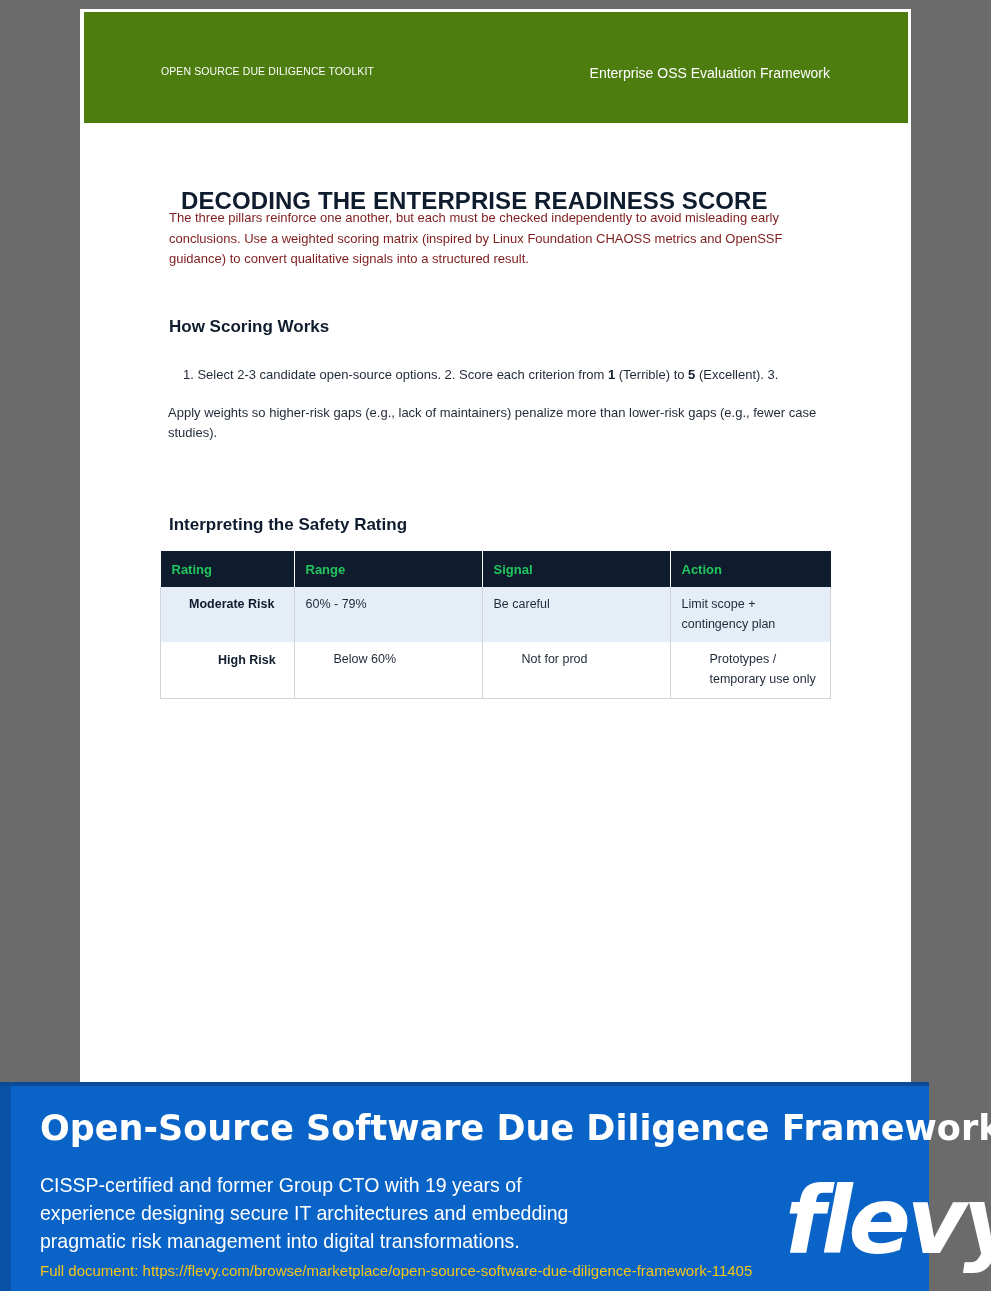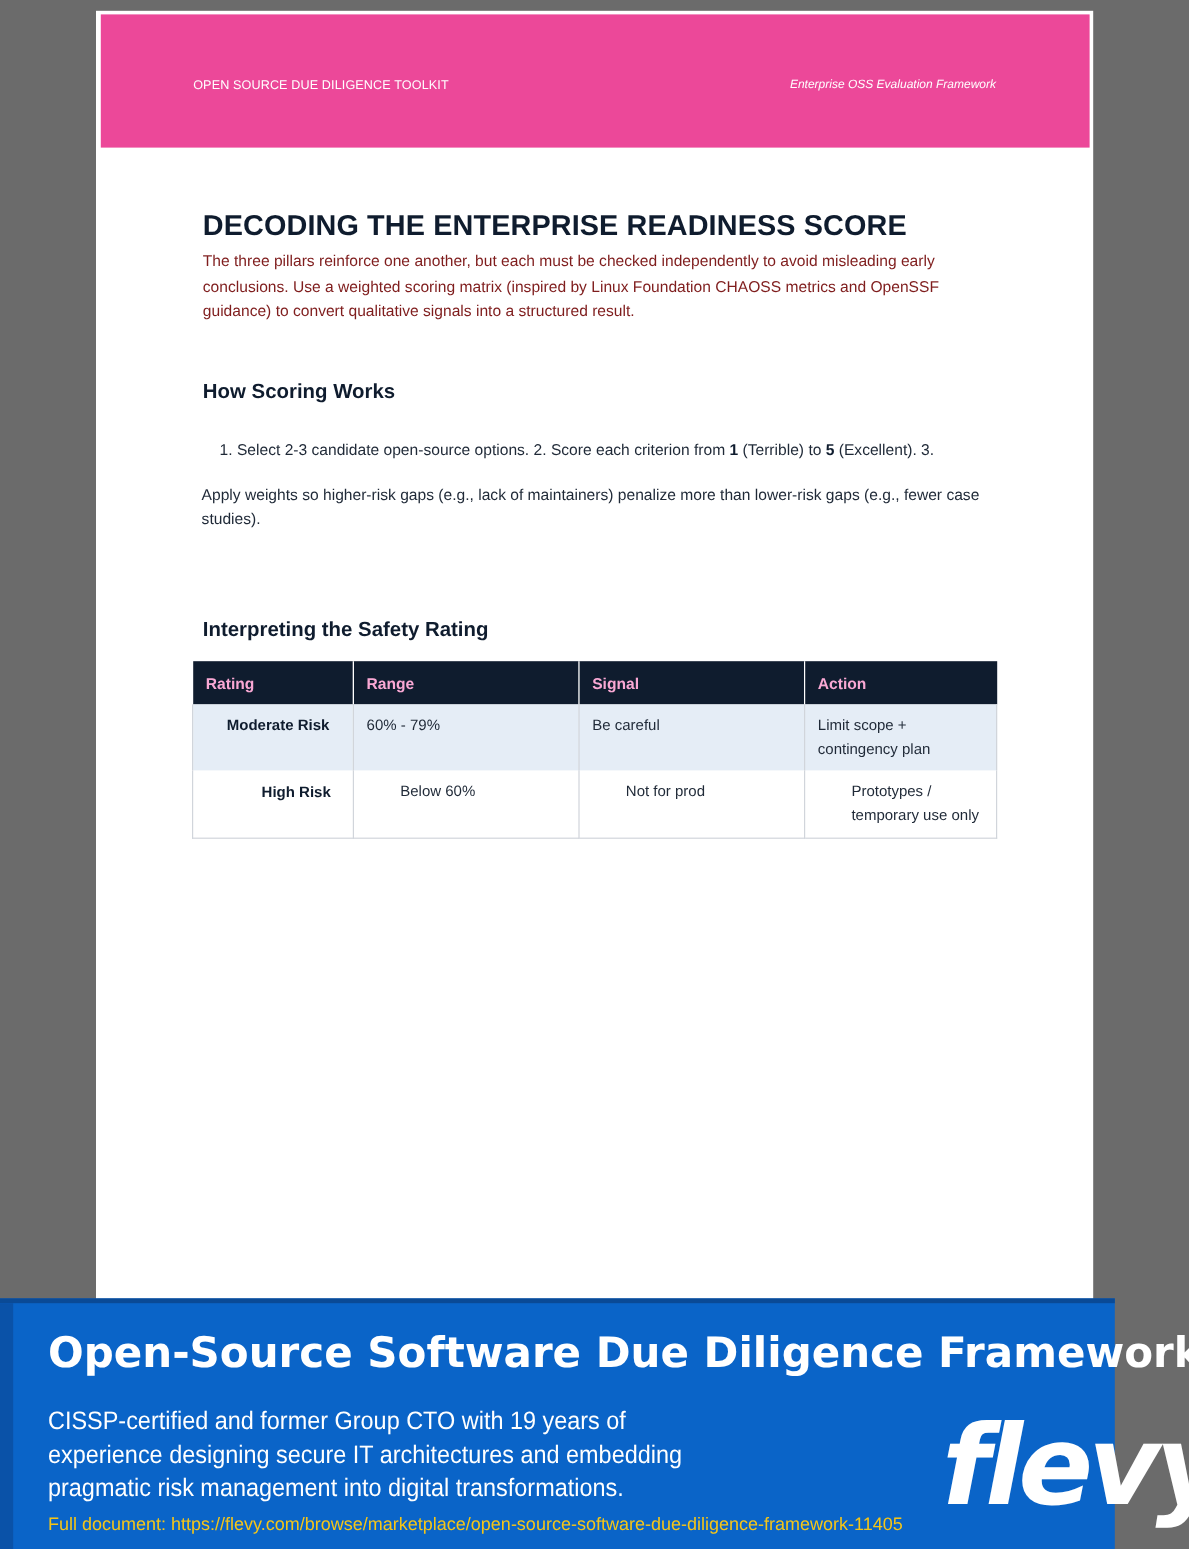--- a/index.html
+++ b/index.html
@@ -8,29 +8,29 @@
       background: #6b6b6b;
       font-family: "Liberation Sans", sans-serif;
       color: #111827;
     }
     .page {
       position: absolute; left: 80px; top: 9px; width: 831px; height: 1080px;
       background: #ffffff;
     }
     .page-header {
       position: absolute; left: 4px; top: 3px; width: 824px; height: 111px;
-      background: #ec4899;
+      background: #4d7c0f;
       color: #ffffff;
       font-size: 10.5px;
     }
     .hdr-left { position: absolute; left: 77px; top: 53px; letter-spacing: 0.1px; }
-    .hdr-right { position: absolute; right: 78px; top: 53px; font-size: 10px; font-style: italic; }
+    .hdr-right { position: absolute; right: 78px; top: 53px; font-size: 14px; }
     .title {
       position: absolute; left: 89px; top: 166px;
-      font-size: 24px; font-weight: bold; color: #0f1c2e; margin: 0;
+      font-size: 24px; font-weight: bold; color: #0f1c2e; margin: 12px;
       letter-spacing: 0.1px;
     }
     .intro {
       position: absolute; left: 89px; top: 199px; width: 672px;
       font-size: 13px; line-height: 20.5px; color: #7f1d1d; margin: 0;
     }
     .h2 {
       position: absolute; left: 89px; font-size: 17px; font-weight: bold; color: #0f1c2e; margin: 0;
     }
     .steps {
@@ -38,21 +38,21 @@
       font-size: 13px; color: #1f2937; line-height: 20px;
     }
     .steps p { margin: 0; }
     .steps .gap { margin-top: 18px; }
     .steps b { color: #0f1c2e; }
     table.rating {
       position: absolute; left: 80px; top: 542px; width: 671px;
       border-collapse: collapse; font-size: 12.5px; color: #1f2937;
     }
     table.rating th {
-      background: #0f1c2e; color: #f9a8d4; text-align: left; font-weight: bold;
+      background: #0f1c2e; color: #22c55e; text-align: left; font-weight: bold;
       height: 36px; padding: 0 11px; font-size: 13px;
       border-right: 1px solid #ffffff;
     }
     table.rating th:last-child { border-right: none; }
     table.rating td {
       vertical-align: top; padding: 8px 11px 0 11px; height: 47px; line-height: 19.5px;
       border: 1px solid #d1d5db; border-top: none; border-bottom: none;
     }
     table.rating tr:last-child td { border-bottom: 1px solid #d1d5db; padding-left: 39px; }
     table.rating tr.alt td { background: #e5edf6; }

